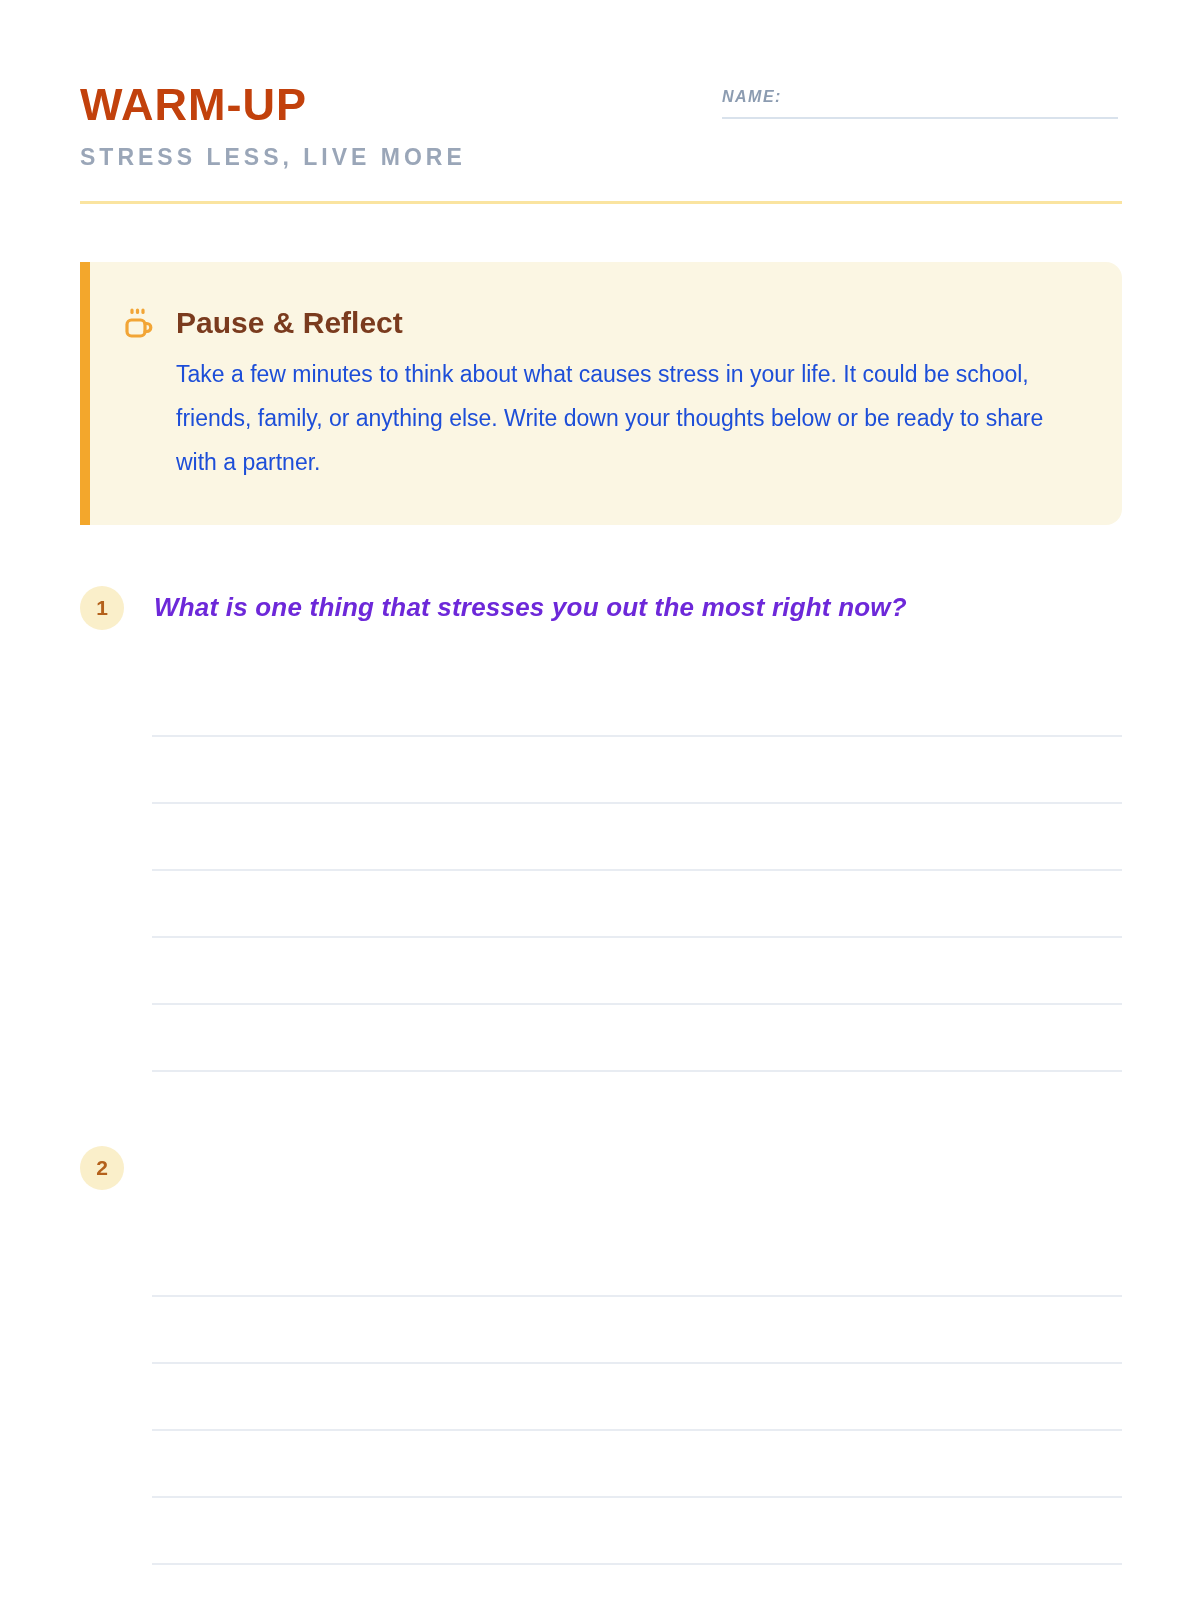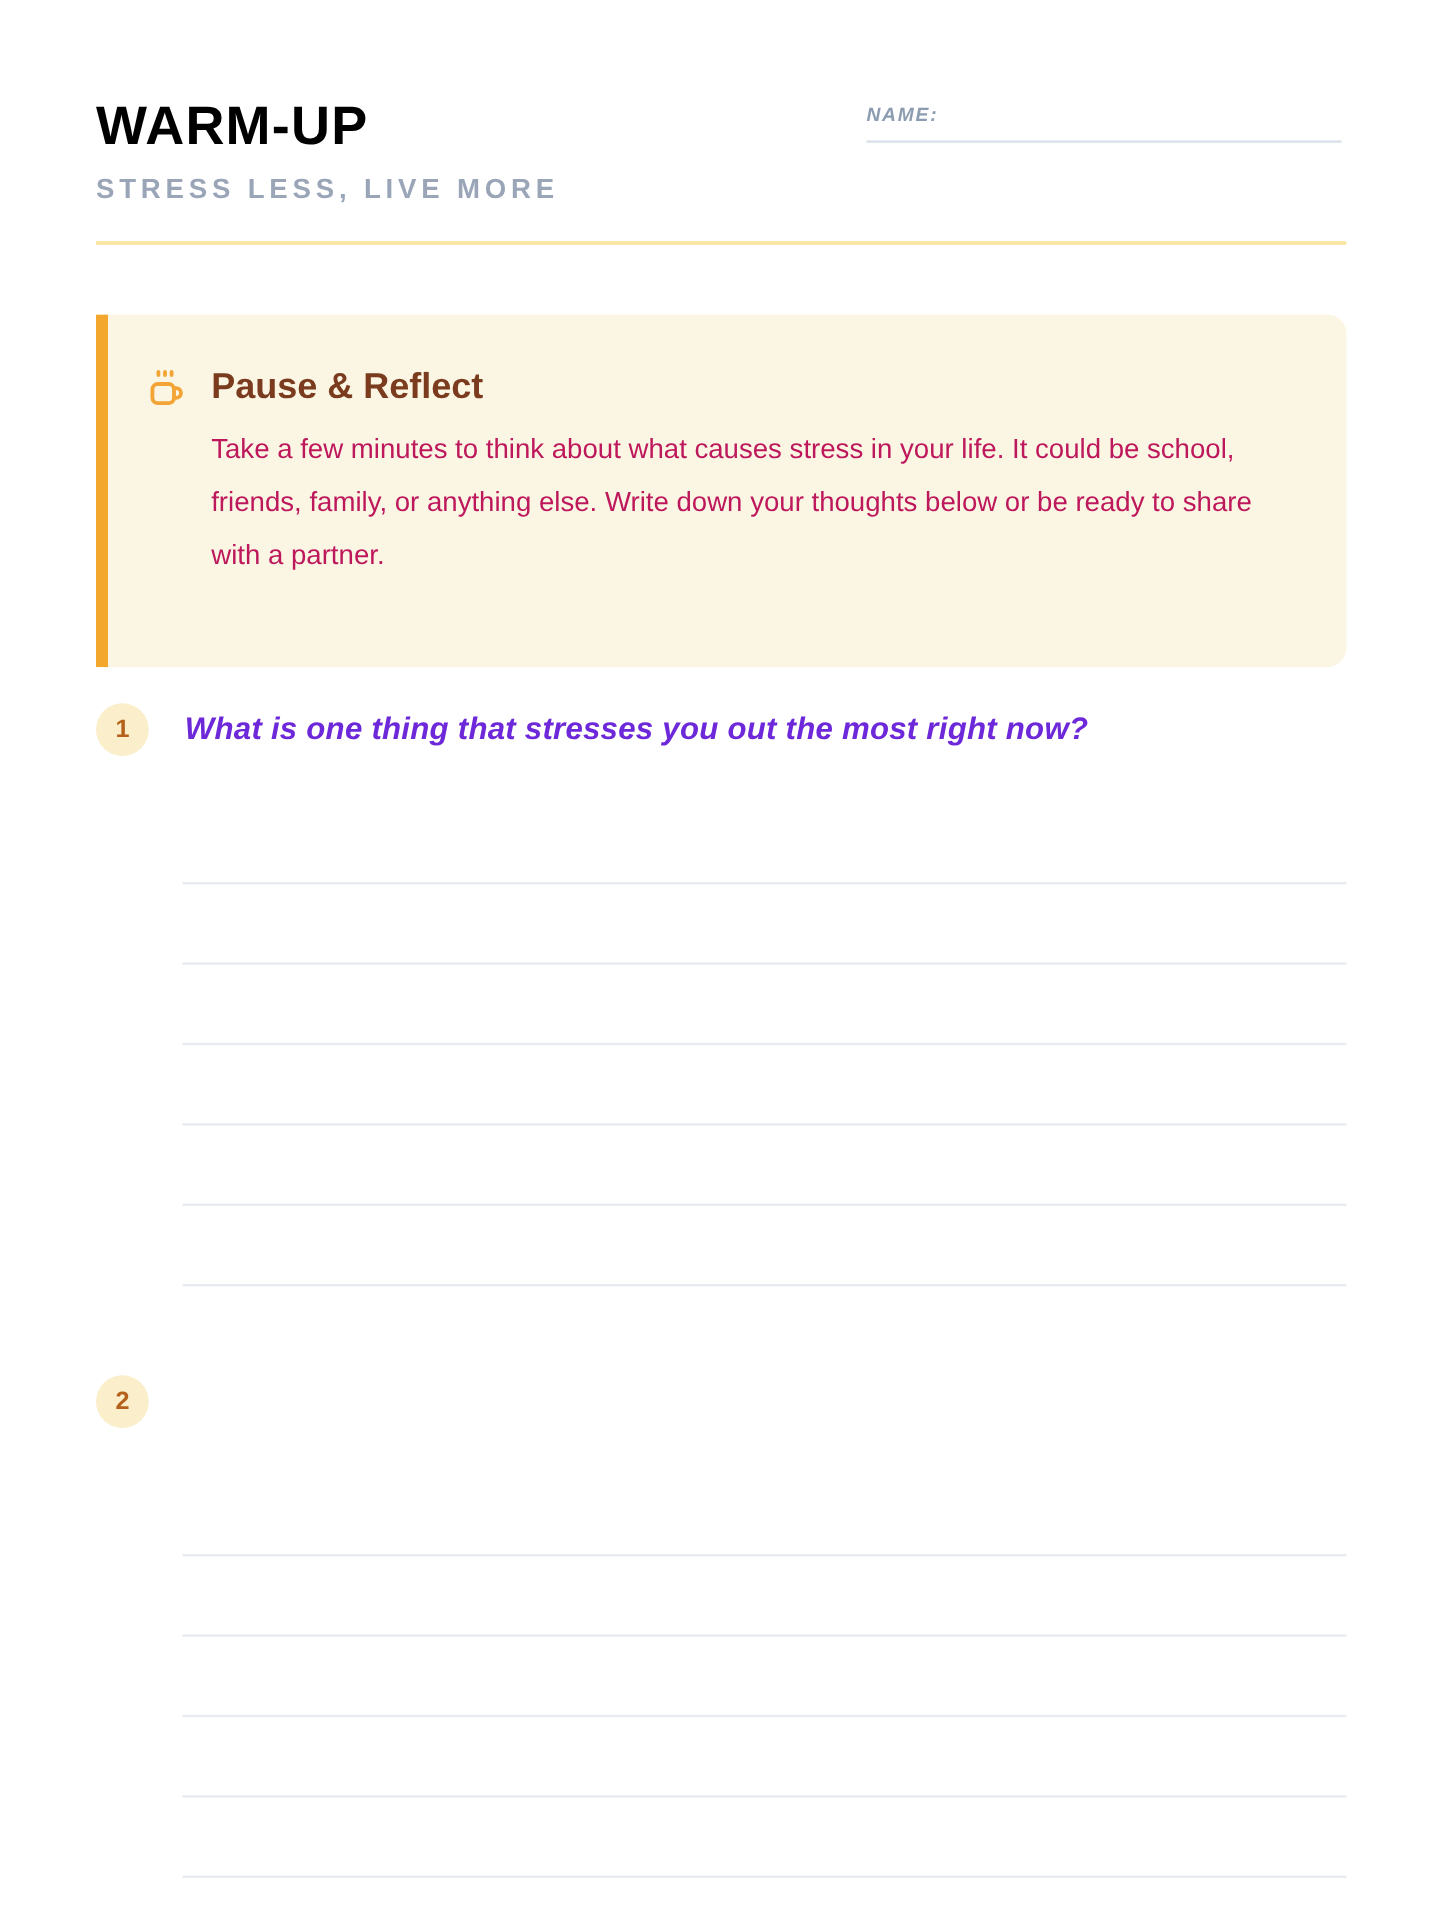--- a/index.html
+++ b/index.html
@@ -15,21 +15,21 @@
   }
 
   
   .title {
     position: absolute;
     left: 80px;
     top: 82px;
     font-size: 45px;
     font-weight: 800;
     letter-spacing: 1px;
-    color: #000000;
+    color: #c2410c;
     line-height: 1;
   }
   .subtitle {
     position: absolute;
     left: 80px;
     top: 146px;
     font-size: 23px;
     font-weight: 600;
     letter-spacing: 4px;
     color: #9AA6B8;
@@ -56,21 +56,21 @@
     height: 3px;
     background: #FAE4A0;
   }
 
   
   .callout {
     position: absolute;
     left: 80px;
     top: 262px;
     width: 1042px;
-    height: 294px;
+    height: 263px;
     background: #FBF6E3;
     border-left: 10px solid #F3A72C;
     border-radius: 0 16px 16px 0;
   }
   .callout-icon {
     position: absolute;
     left: 32px;
     top: 44px;
     width: 32px;
     height: 40px;
@@ -80,21 +80,21 @@
     font-size: 30px;
     font-weight: 700;
     color: #7A3B1E;
     line-height: 1.1;
   }
   .callout-body {
     margin-left: 86px;
     width: 880px;
     font-size: 23px;
     line-height: 44px;
-    color: #be185d;
+    color: #1d4ed8;
   }
 
   
   .question {
     position: absolute;
     left: 80px;
     width: 1042px;
   }
   .q1 { top: 586px; }
   .q2 { top: 1146px; }

